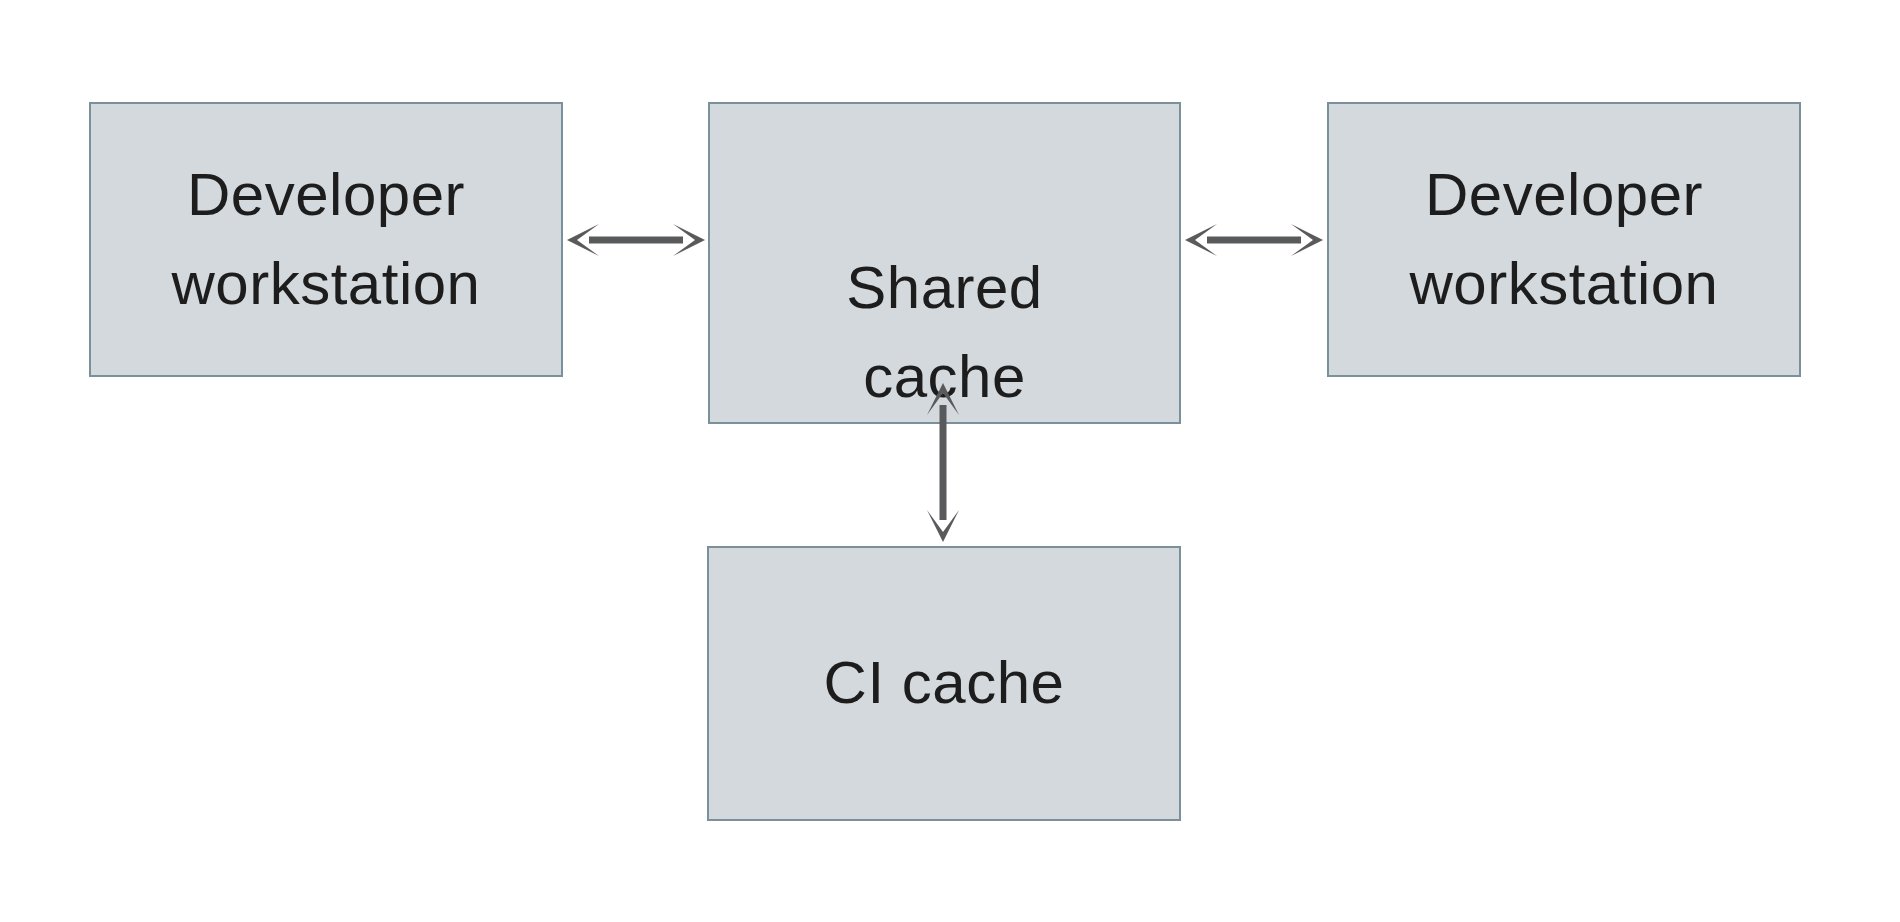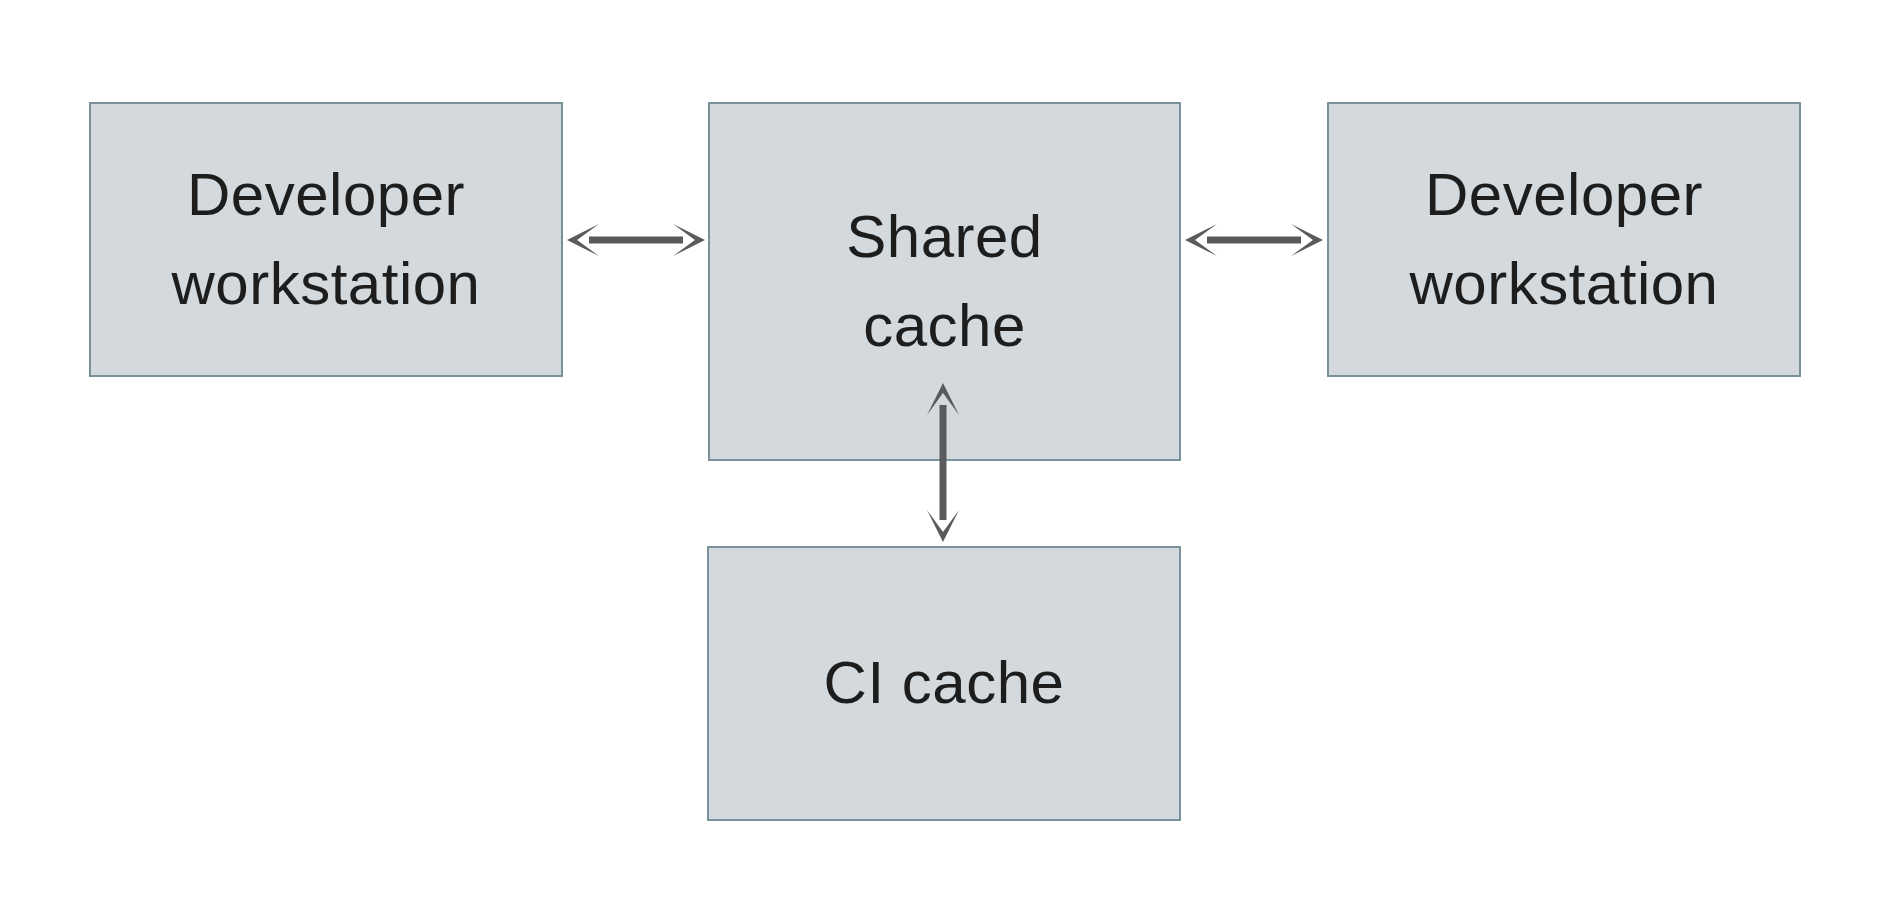--- a/index.html
+++ b/index.html
@@ -32,21 +32,21 @@
   }
   .node-label{
     font-size:60px;
     line-height:1.48;
     color:var(--text);
     text-align:center;
     white-space:pre-line;
     letter-spacing:0.5px;
   }
   #node-dev-left  {left:89px;  top:102px; width:474px; height:275px;}
-  #node-cache     {left:708px; top:102px; width:473px; height:359px;}
+  #node-cache     {left:708px; top:102px; width:473px; height:322px;align-items:flex-end;}
   #node-dev-right {left:1327px;top:102px; width:474px; height:275px;}
   #node-ci        {left:707px; top:546px; width:474px; height:275px;}
   .arrow-layer{
     position:absolute;
     left:0; top:0;
     width:1900px;
     height:922px;
     pointer-events:none;
   }
   .arrow-layer .shaft{

